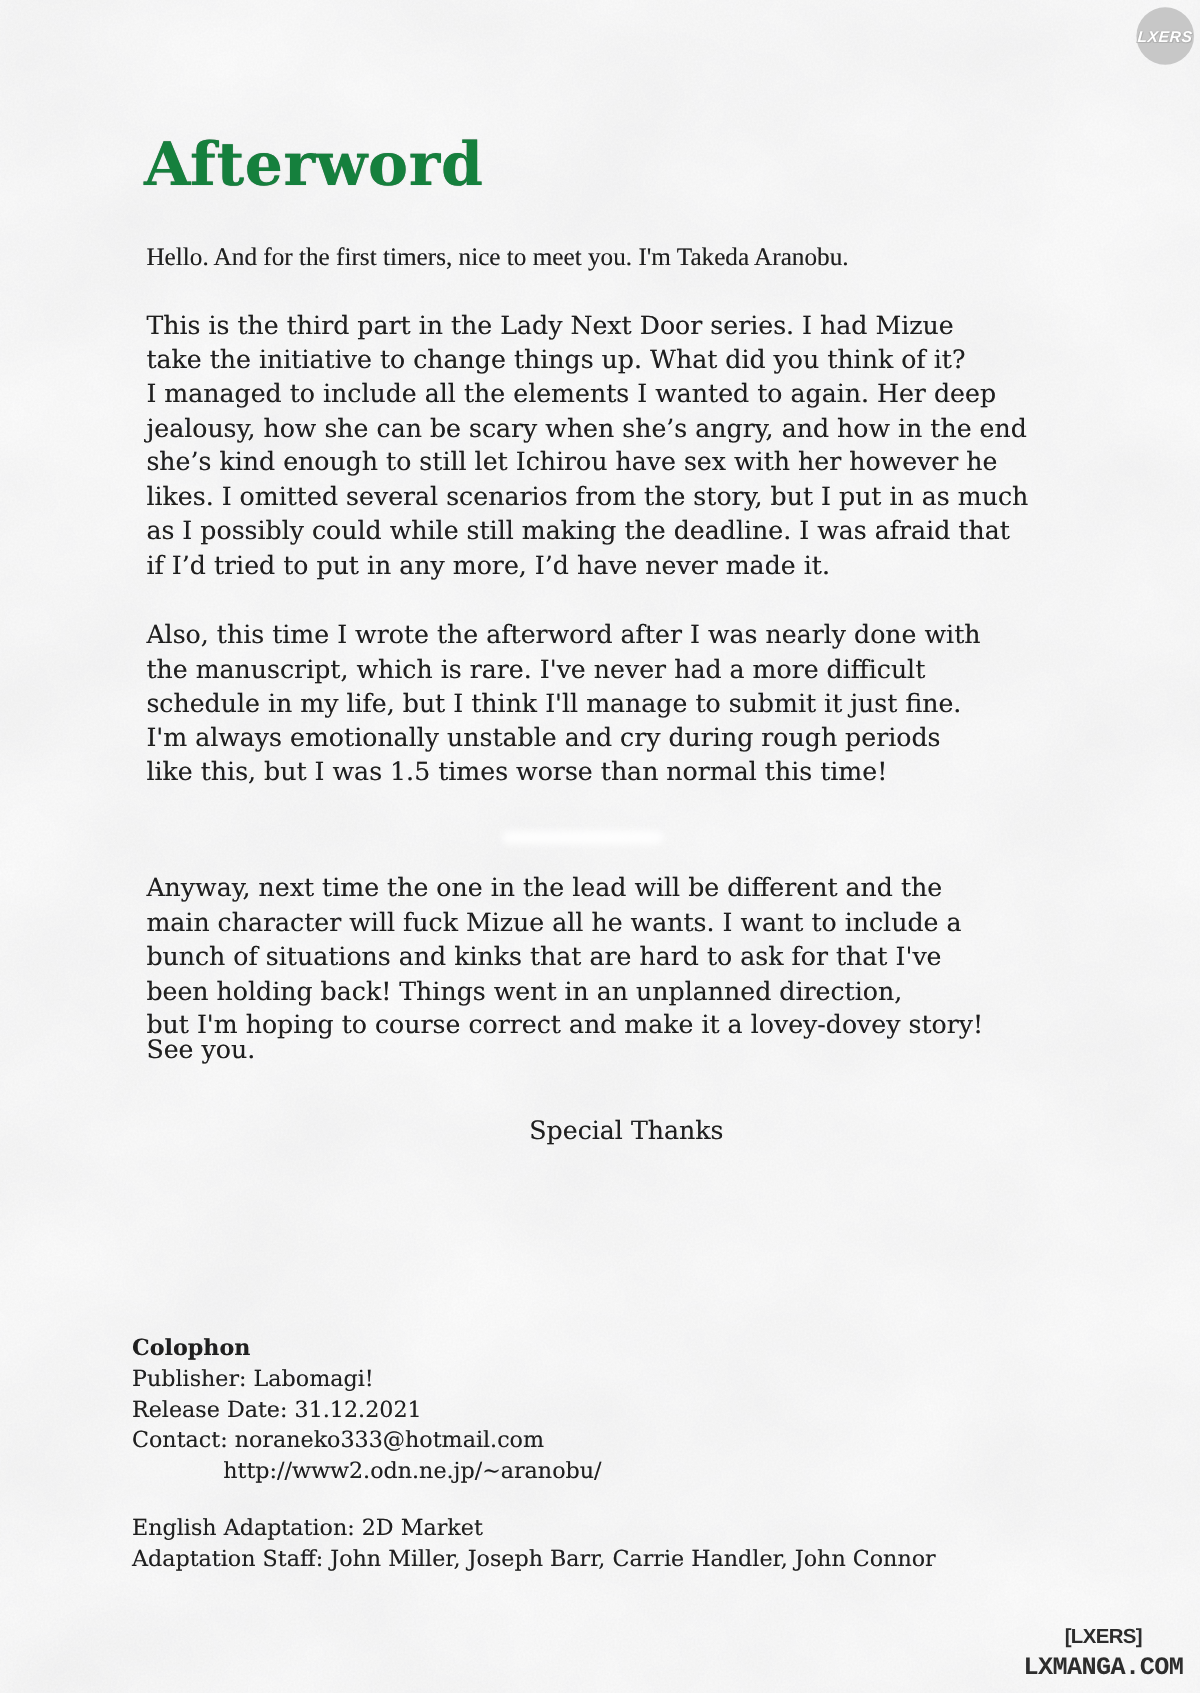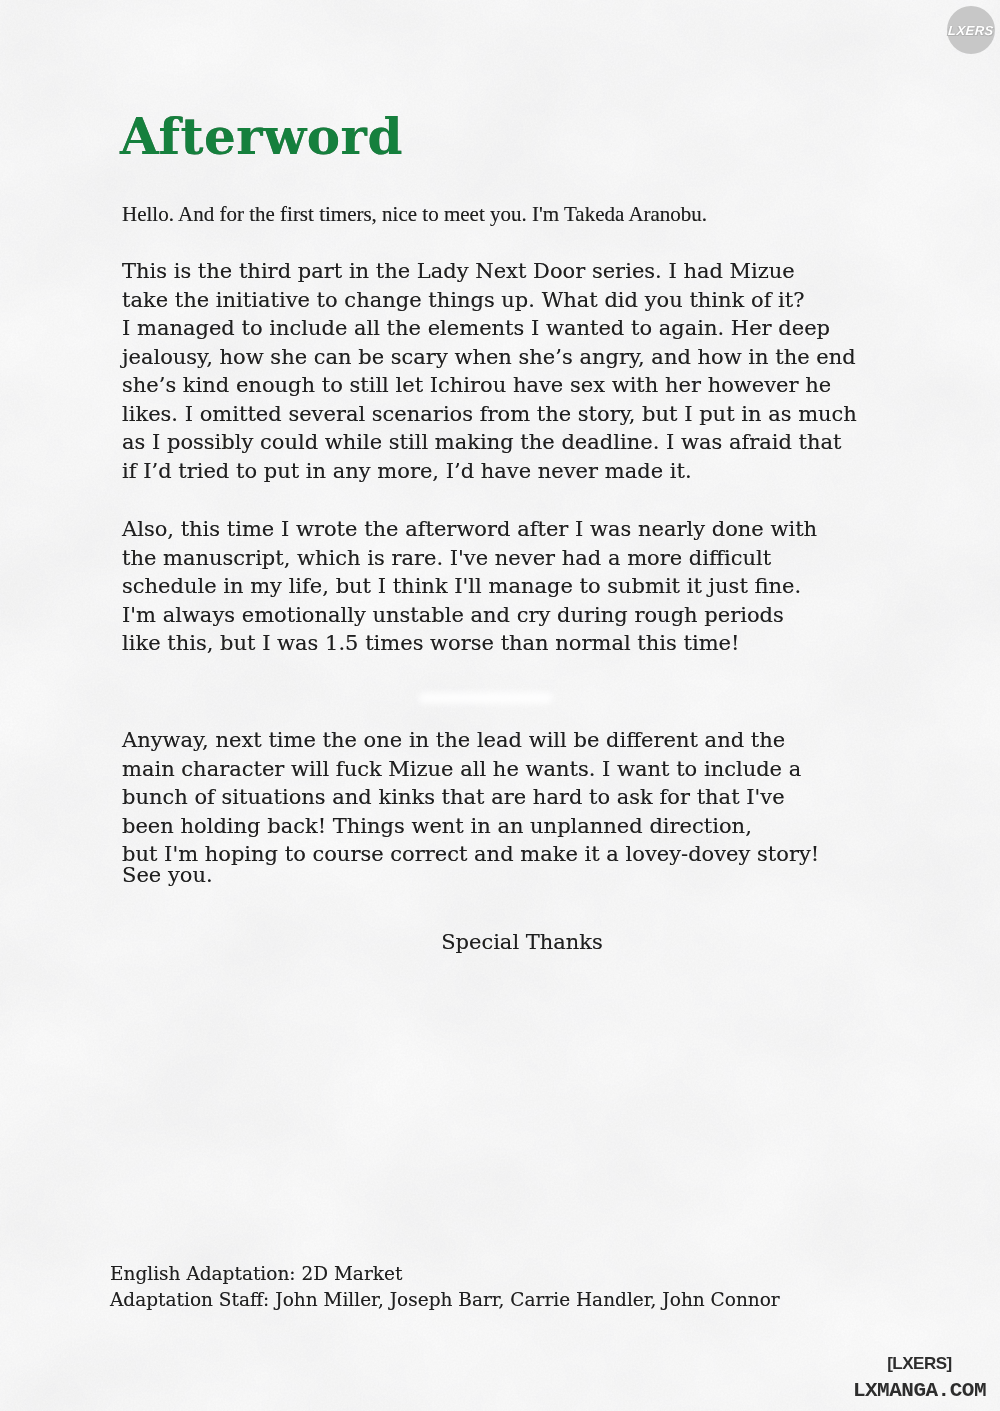--- a/index.html
+++ b/index.html
@@ -139,20 +139,27 @@
 main character will fuck Mizue all he wants. I want to include a
 bunch of situations and kinks that are hard to ask for that I've
 been holding back! Things went in an unplanned direction,
 but I'm hoping to course correct and make it a lovey-dovey story!</p>
 
   <div class="abs smudge"></div>
 
   <p class="abs para see-you">See you.</p>
   <p class="abs para special-thanks">Special Thanks</p>
 
+  <div class="abs colophon-block">
+    <div class="colophon-heading">Colophon</div>
+    <div>Publisher: Labomagi!</div>
+    <div>Release Date: 31.12.2021</div>
+    <div>Contact: noraneko333@hotmail.com</div>
+    <div class="indent">http://www2.odn.ne.jp/~aranobu/</div>
+  </div>
 
   <div class="abs adaptation-block">
     <div>English Adaptation: 2D Market</div>
     <div>Adaptation Staff: John Miller, Joseph Barr, Carrie Handler, John Connor</div>
   </div>
 
   <div class="abs footer-mark">
     <div class="fm1">[LXERS]</div>
     <div class="fm2">LXMANGA.COM</div>
   </div>

